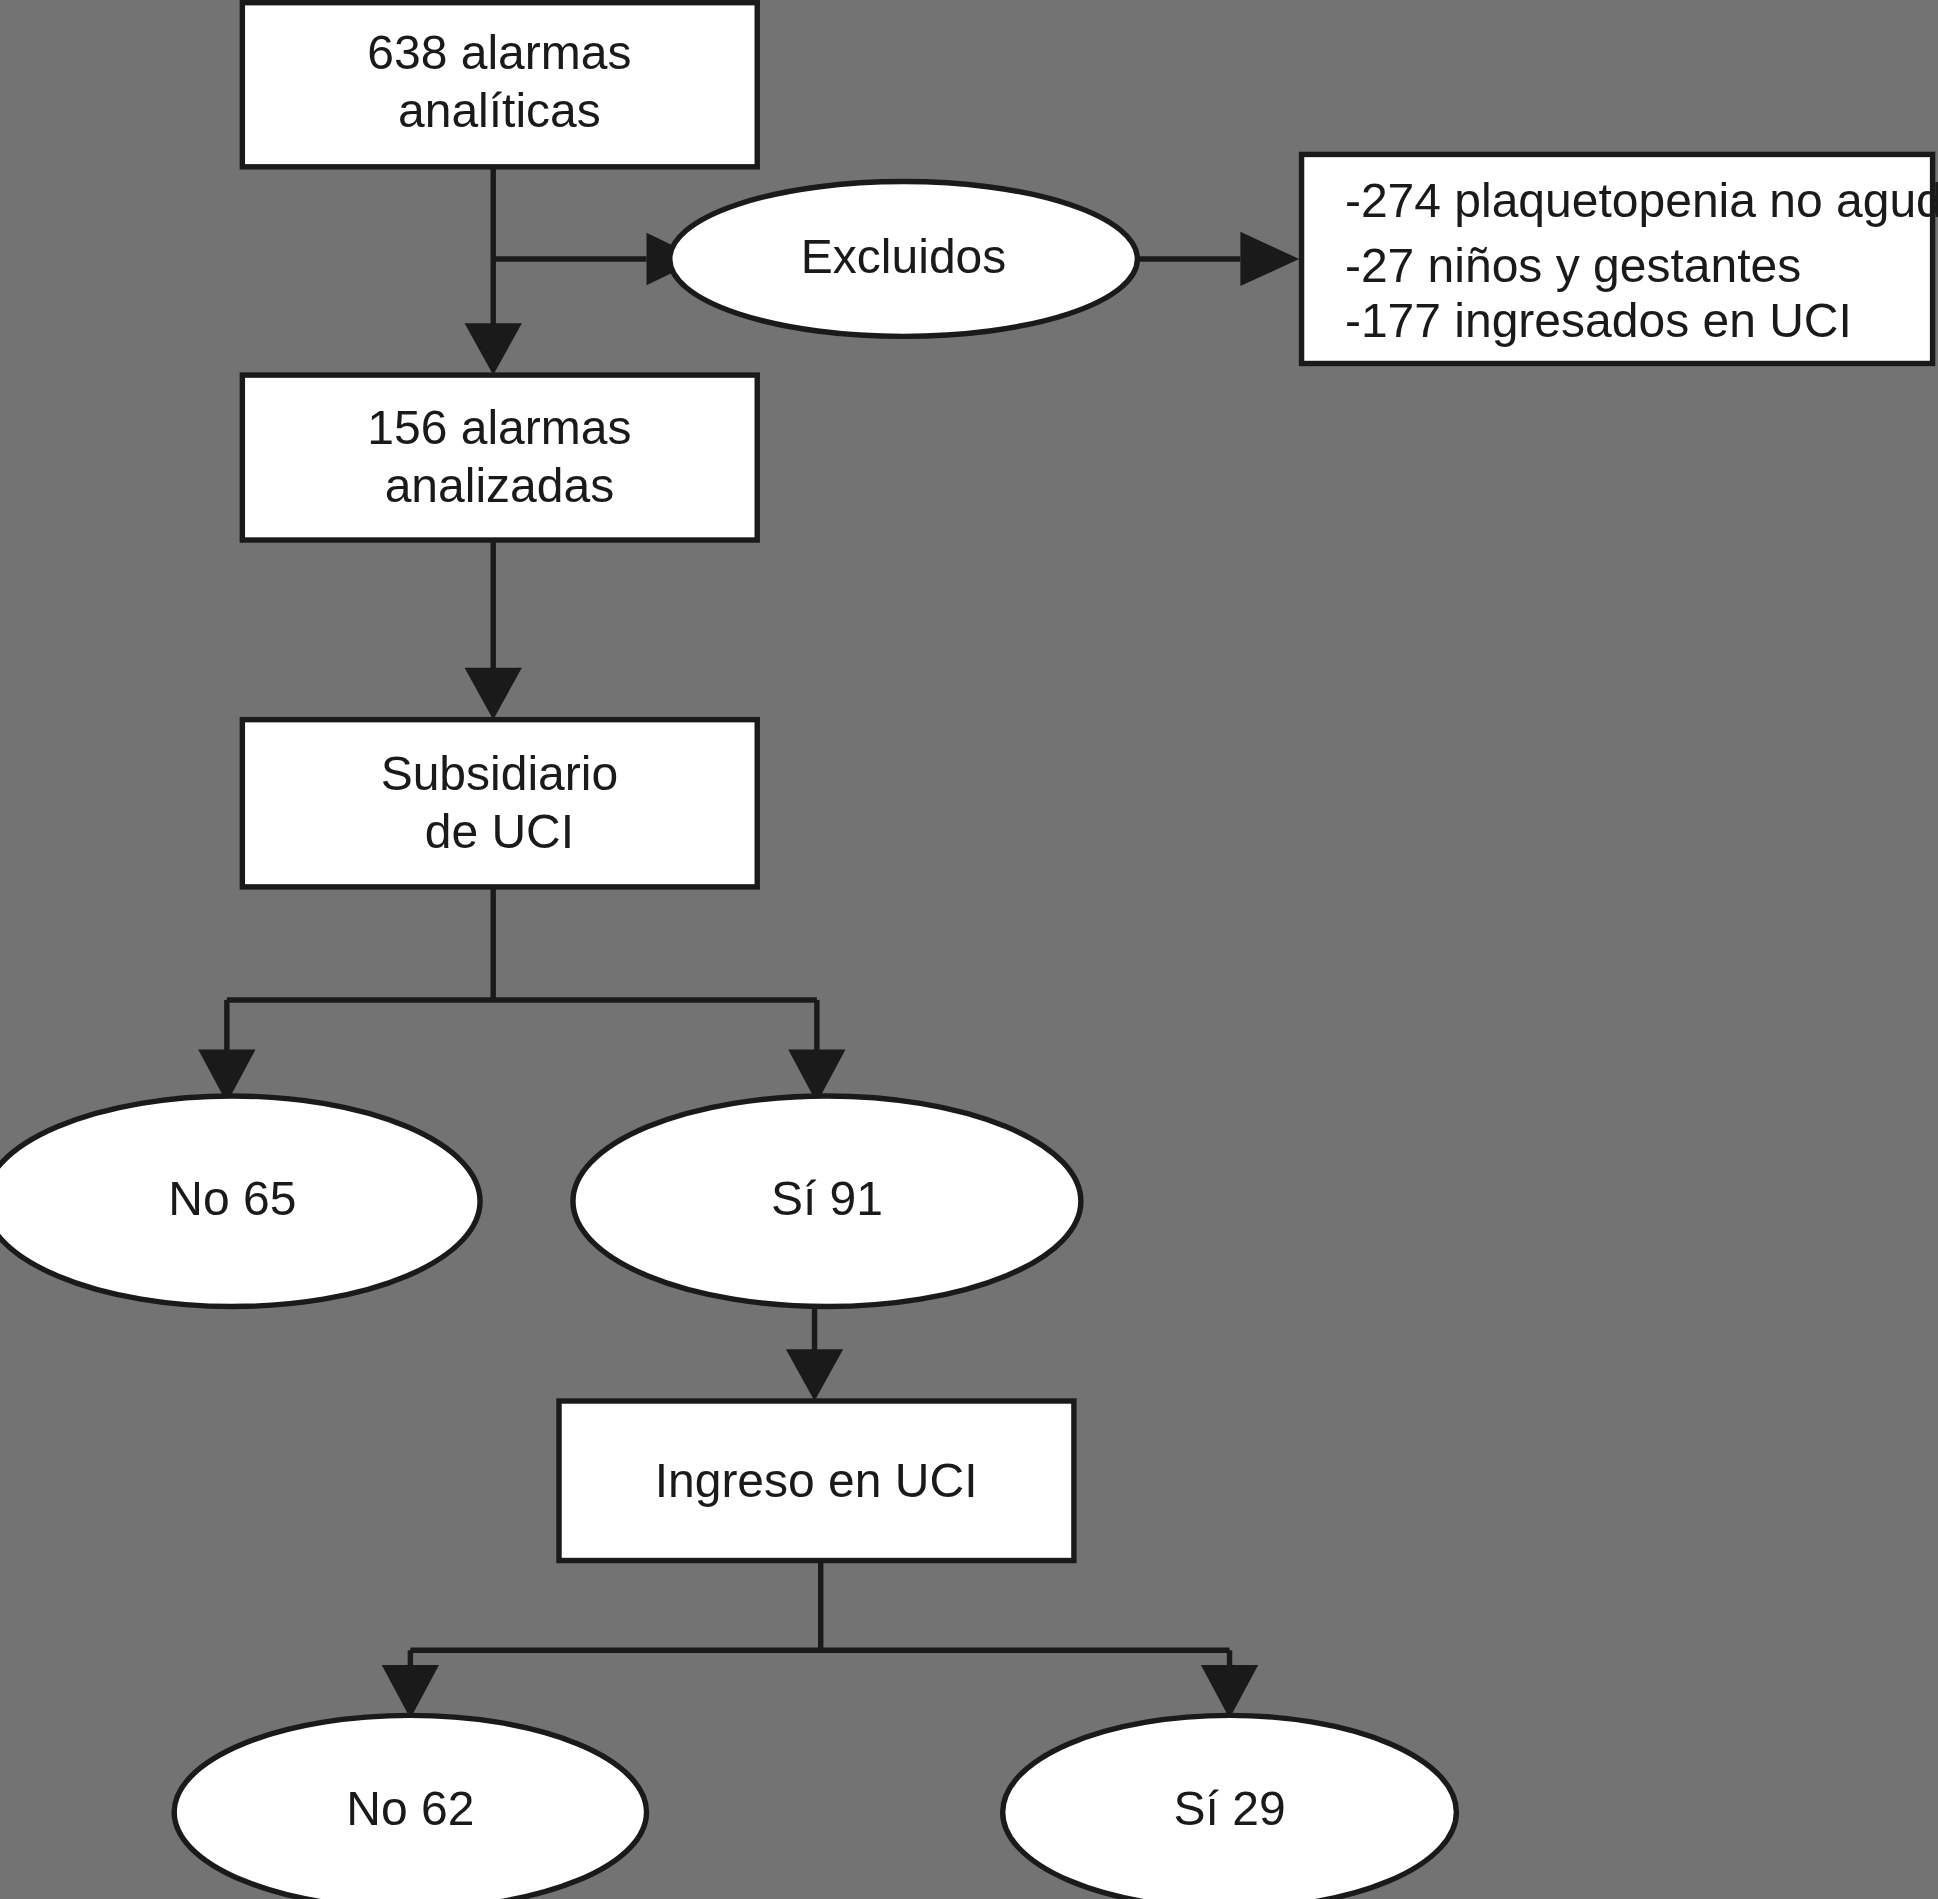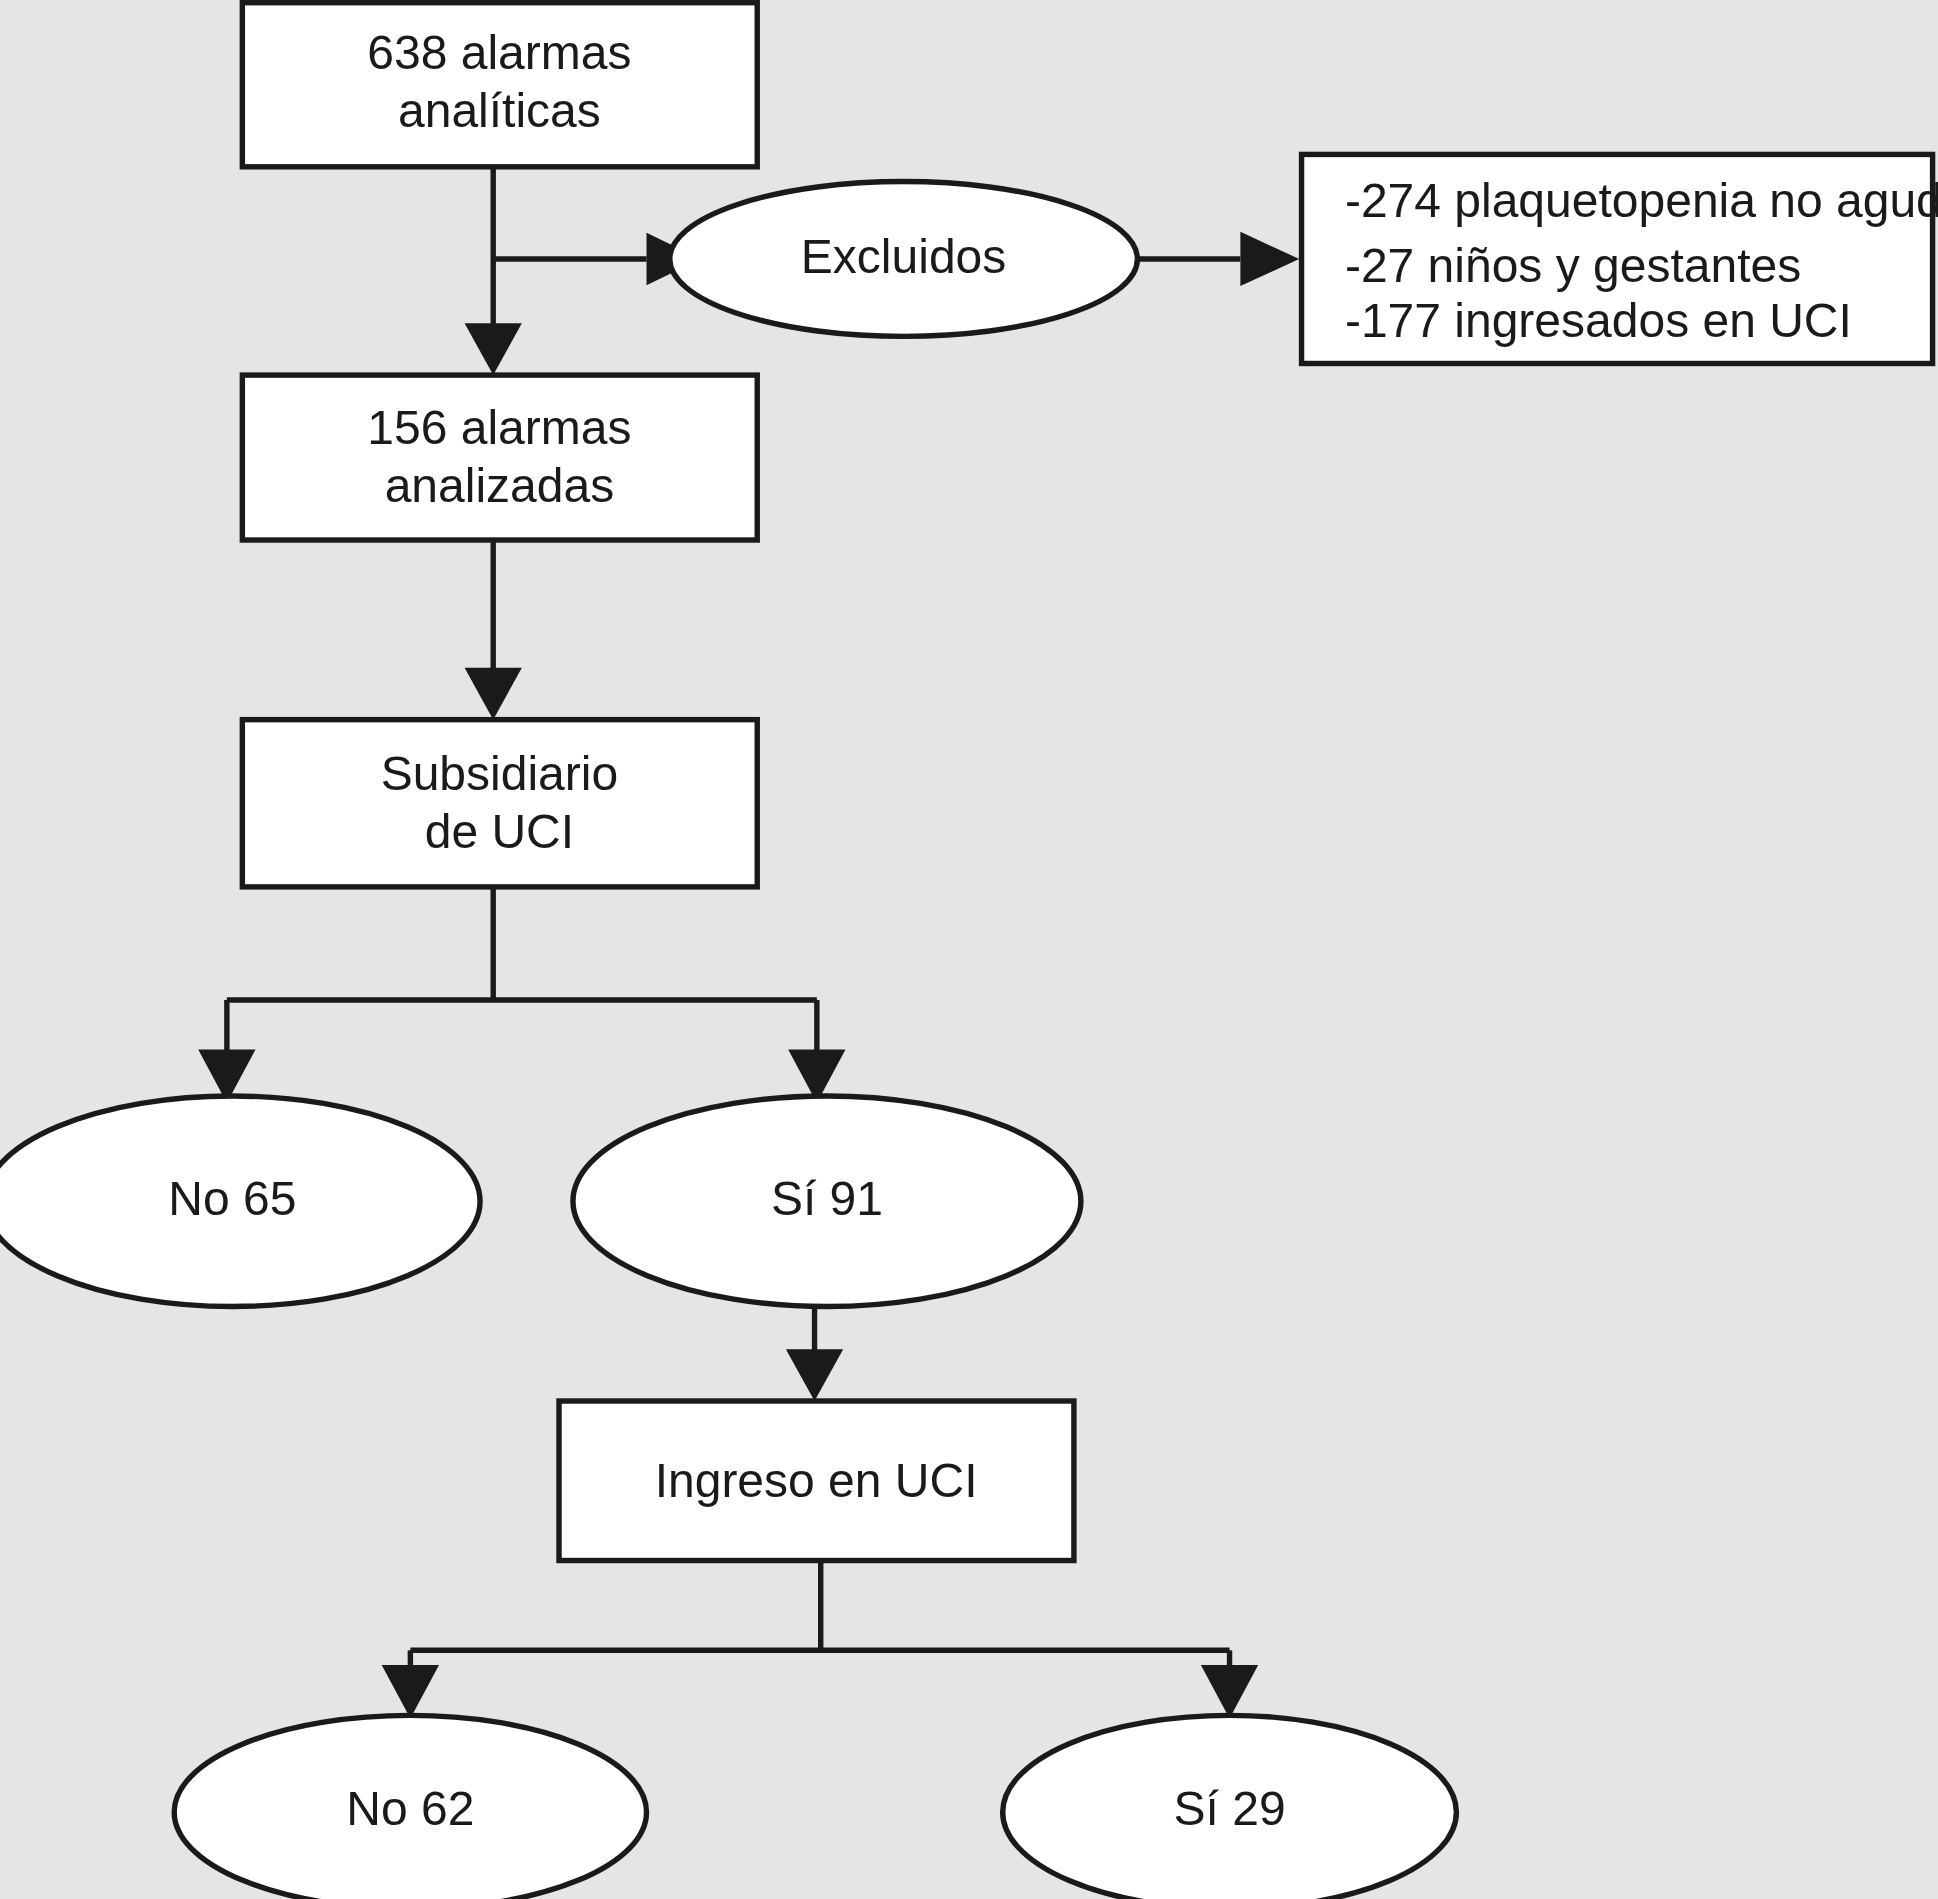--- a/index.html
+++ b/index.html
@@ -10,21 +10,21 @@
   body {
     width: 1938px;
     height: 1900px;
     font-family: "Liberation Sans", sans-serif;
     overflow: hidden;
   }
   #flowchart-root {
     position: relative;
     width: 1938px;
     height: 1900px;
-    background: #e5e5e5;
+    background: #737373;
   }
   svg.diagram {
     display: block;
     width: 1938px;
     height: 1900px;
   }
   .node-shape {
     fill: #ffffff;
     stroke: #1a1a1a;
   }

